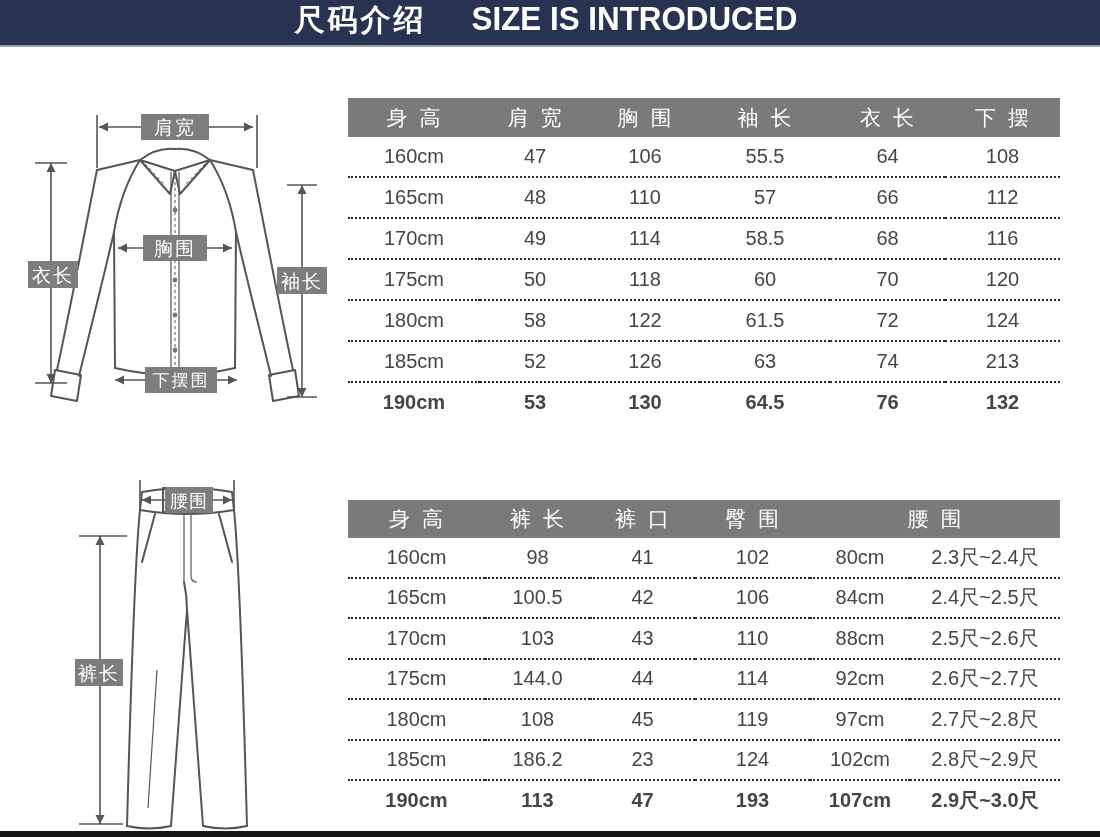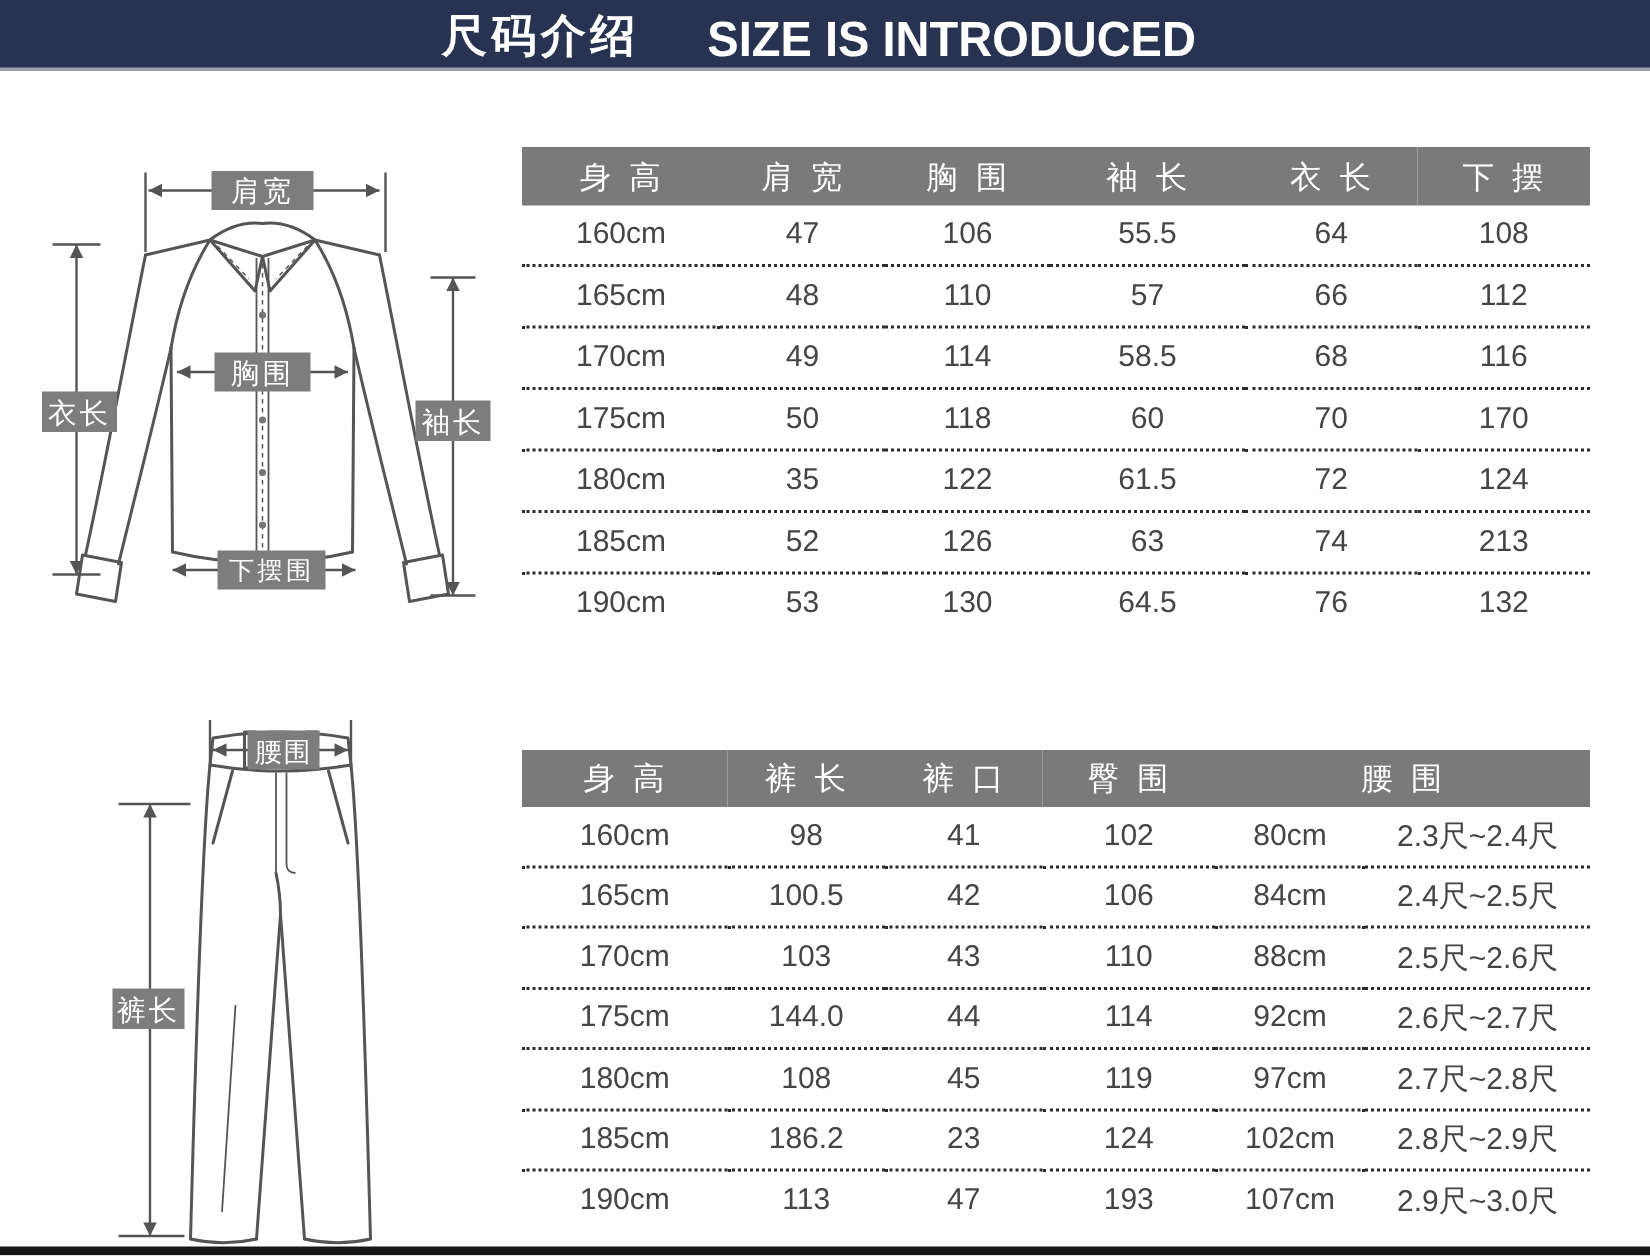--- a/index.html
+++ b/index.html
@@ -1,35 +1,35 @@
 <!DOCTYPE html>
 <html style="--banner-bg: #283351; --banner-text: #ffffff; --divider: #9aa0a8; --table-header-bg: #7a7a7a; --table-header-text: #ffffff; --table-text: #454545; --dotted-line: #2b2b2b; --label-box-bg: #7d7d7d; --diagram-stroke: #555555; --bottom-bar-bg: #161616;"><head>
 <meta charset="utf-8">
 <style>
   html,body{margin:0;padding:0;background:#fff;}
   .page{position:relative;width:1100px;height:837px;background:#ffffff;overflow:hidden;
         font-family:"Liberation Sans",sans-serif;}
   
   .banner{position:absolute;left:0;top:0;width:1100px;height:45px;
           background:var(--banner-bg,#283351);border-bottom:2px solid var(--divider,#9aa0a8);
-          display:flex;align-items:flex-end;justify-content:center;gap:36px;}
+          display:flex;align-items:flex-start;justify-content:center;gap:36px;}
   .banner .cn{color:var(--banner-text,#fff);font-size:30px;font-weight:bold;letter-spacing:3px;}
   .banner .en{color:var(--banner-text,#fff);font-size:33px;font-weight:bold;letter-spacing:0px;transform:scaleX(.95);}
   
   table.size-table{position:absolute;left:348px;width:712px;border-collapse:collapse;table-layout:fixed;}
   #shirt-table{top:98px;}
   #pants-table{top:500px;}
   .size-table th{background:var(--table-header-bg,#7a7a7a);color:var(--table-header-text,#fff);
       font-weight:normal;font-size:21px;letter-spacing:12px;padding-left:12px;font-family:Liberation Mono, monospace;}
   #shirt-table th{height:37px;}
   #pants-table th{height:36px;}
   .size-table td{height:37px;text-align:center;font-size:20px;color:var(--table-text,#454545);
       border-bottom:2px dotted var(--dotted-line,#2b2b2b);}
   #pants-table td{height:36.5px;}
-  .size-table tbody tr:last-child td{border-bottom:none;}
+  .size-table tbody tr:last-child td{border-bottom:none;font-weight:bold;}
   
   svg.diagram{position:absolute;}
   #shirt-svg{left:15px;top:70px;}
   #pants-svg{left:55px;top:478px;}
   .ln{fill:none;stroke:var(--diagram-stroke,#555);stroke-width:2;stroke-linejoin:round;stroke-linecap:round;}
   .ln-thin{fill:none;stroke:var(--diagram-stroke,#555);stroke-width:1.2;}
   .stitch{fill:none;stroke:var(--diagram-stroke,#555);stroke-width:1;stroke-dasharray:3 3;}
   .meas{fill:none;stroke:var(--diagram-stroke,#555);stroke-width:1.6;}
   .ah{fill:var(--diagram-stroke,#555);stroke:none;}
   .labelbox{fill:var(--label-box-bg,#7d7d7d);}
@@ -151,25 +151,25 @@
           <td>58.5</td>
           <td>68</td>
           <td>116</td>
         </tr>
         <tr>
           <td>175cm</td>
           <td>50</td>
           <td>118</td>
           <td>60</td>
           <td>70</td>
-          <td>170</td>
+          <td>120</td>
         </tr>
         <tr>
           <td>180cm</td>
-          <td>35</td>
+          <td>58</td>
           <td>122</td>
           <td>61.5</td>
           <td>72</td>
           <td>124</td>
         </tr>
         <tr>
           <td>185cm</td>
           <td>52</td>
           <td>126</td>
           <td>63</td>

